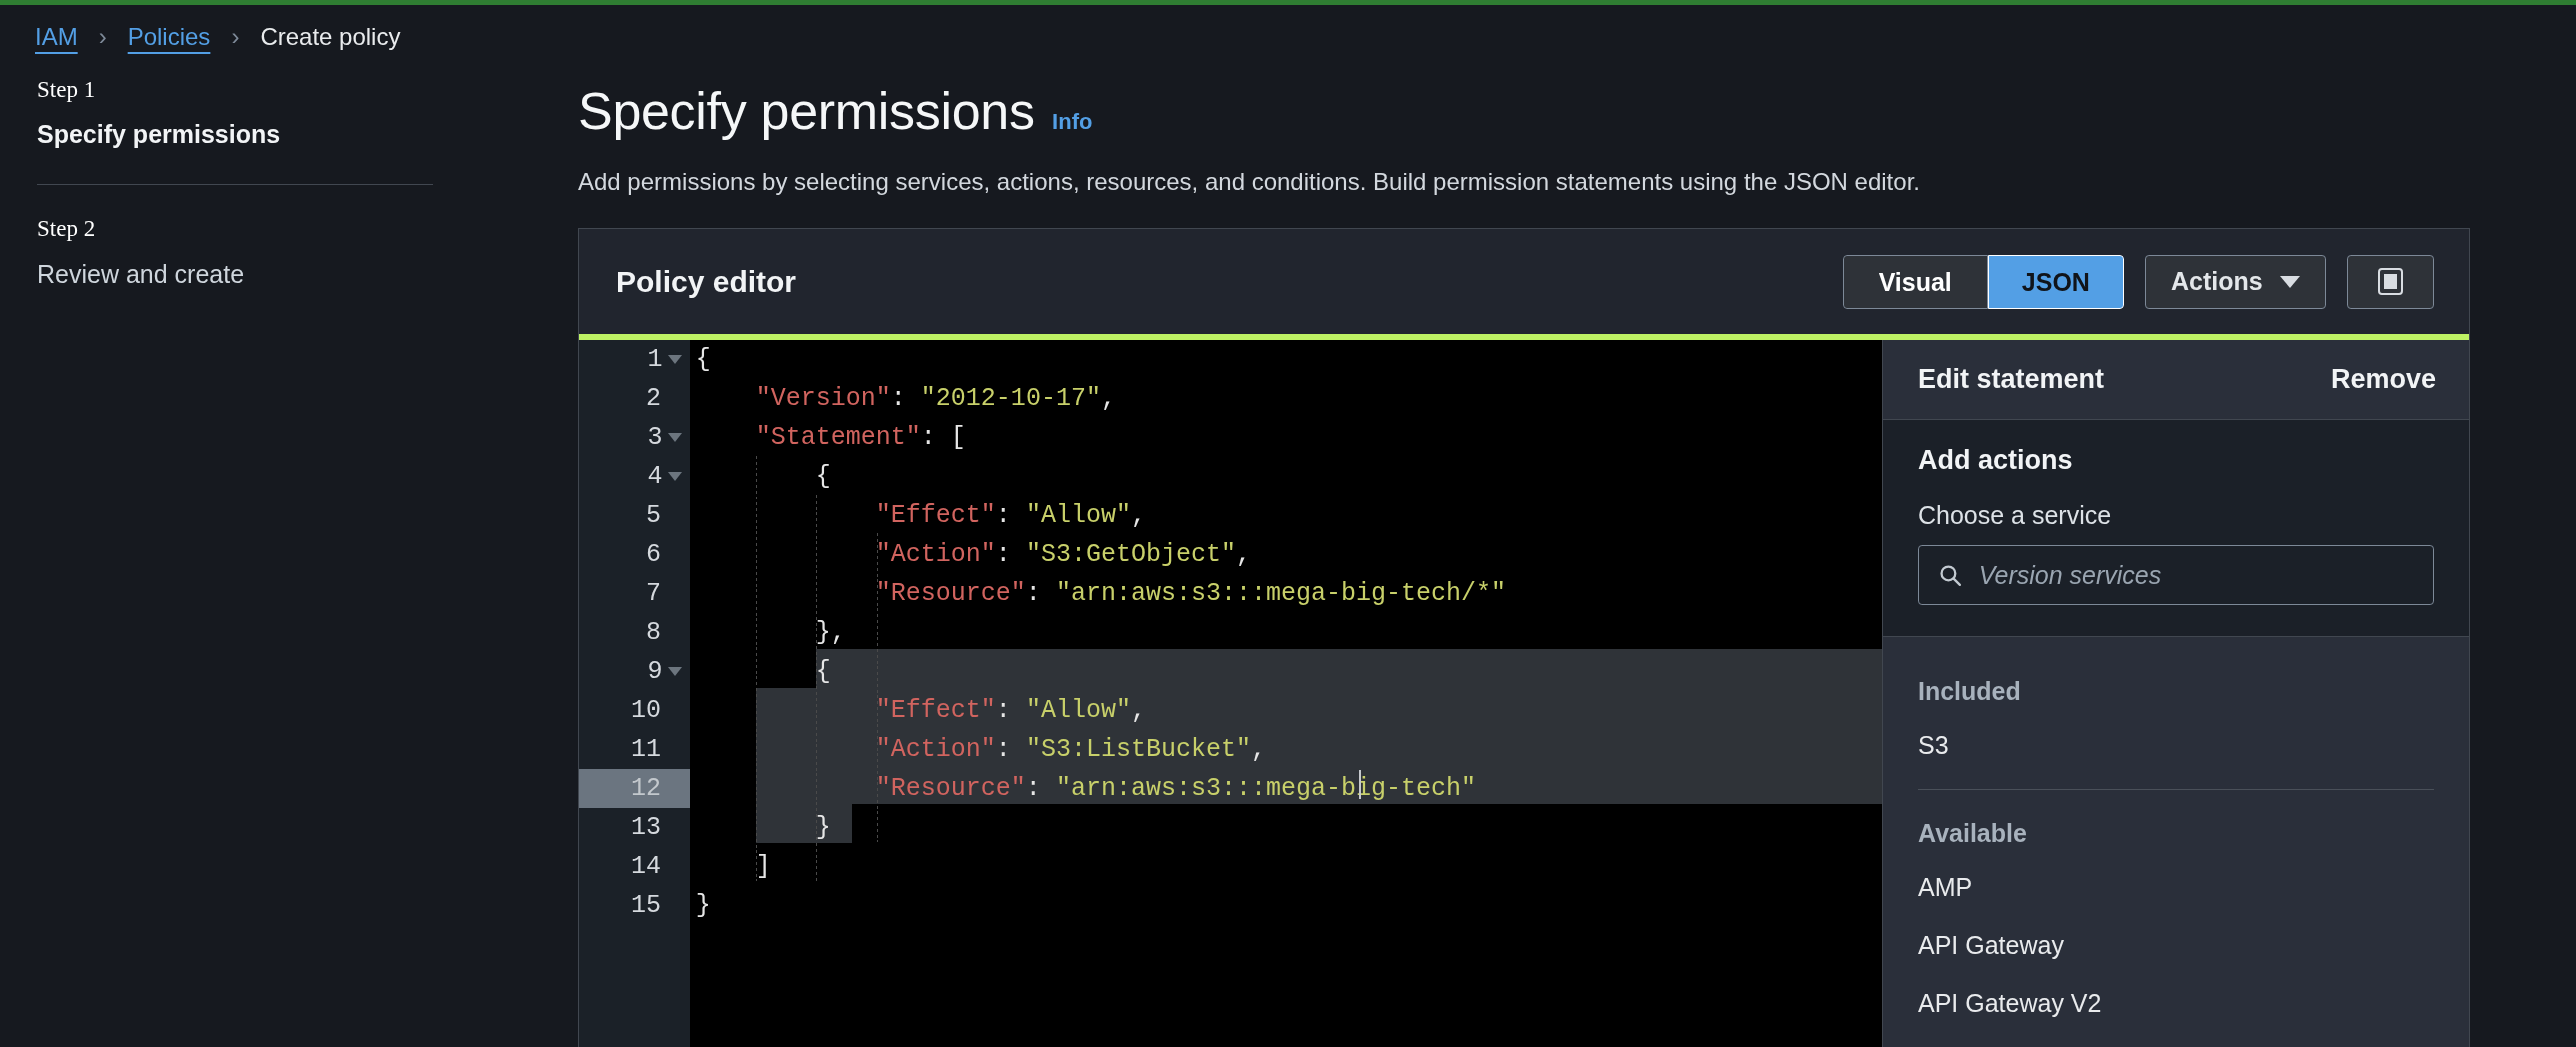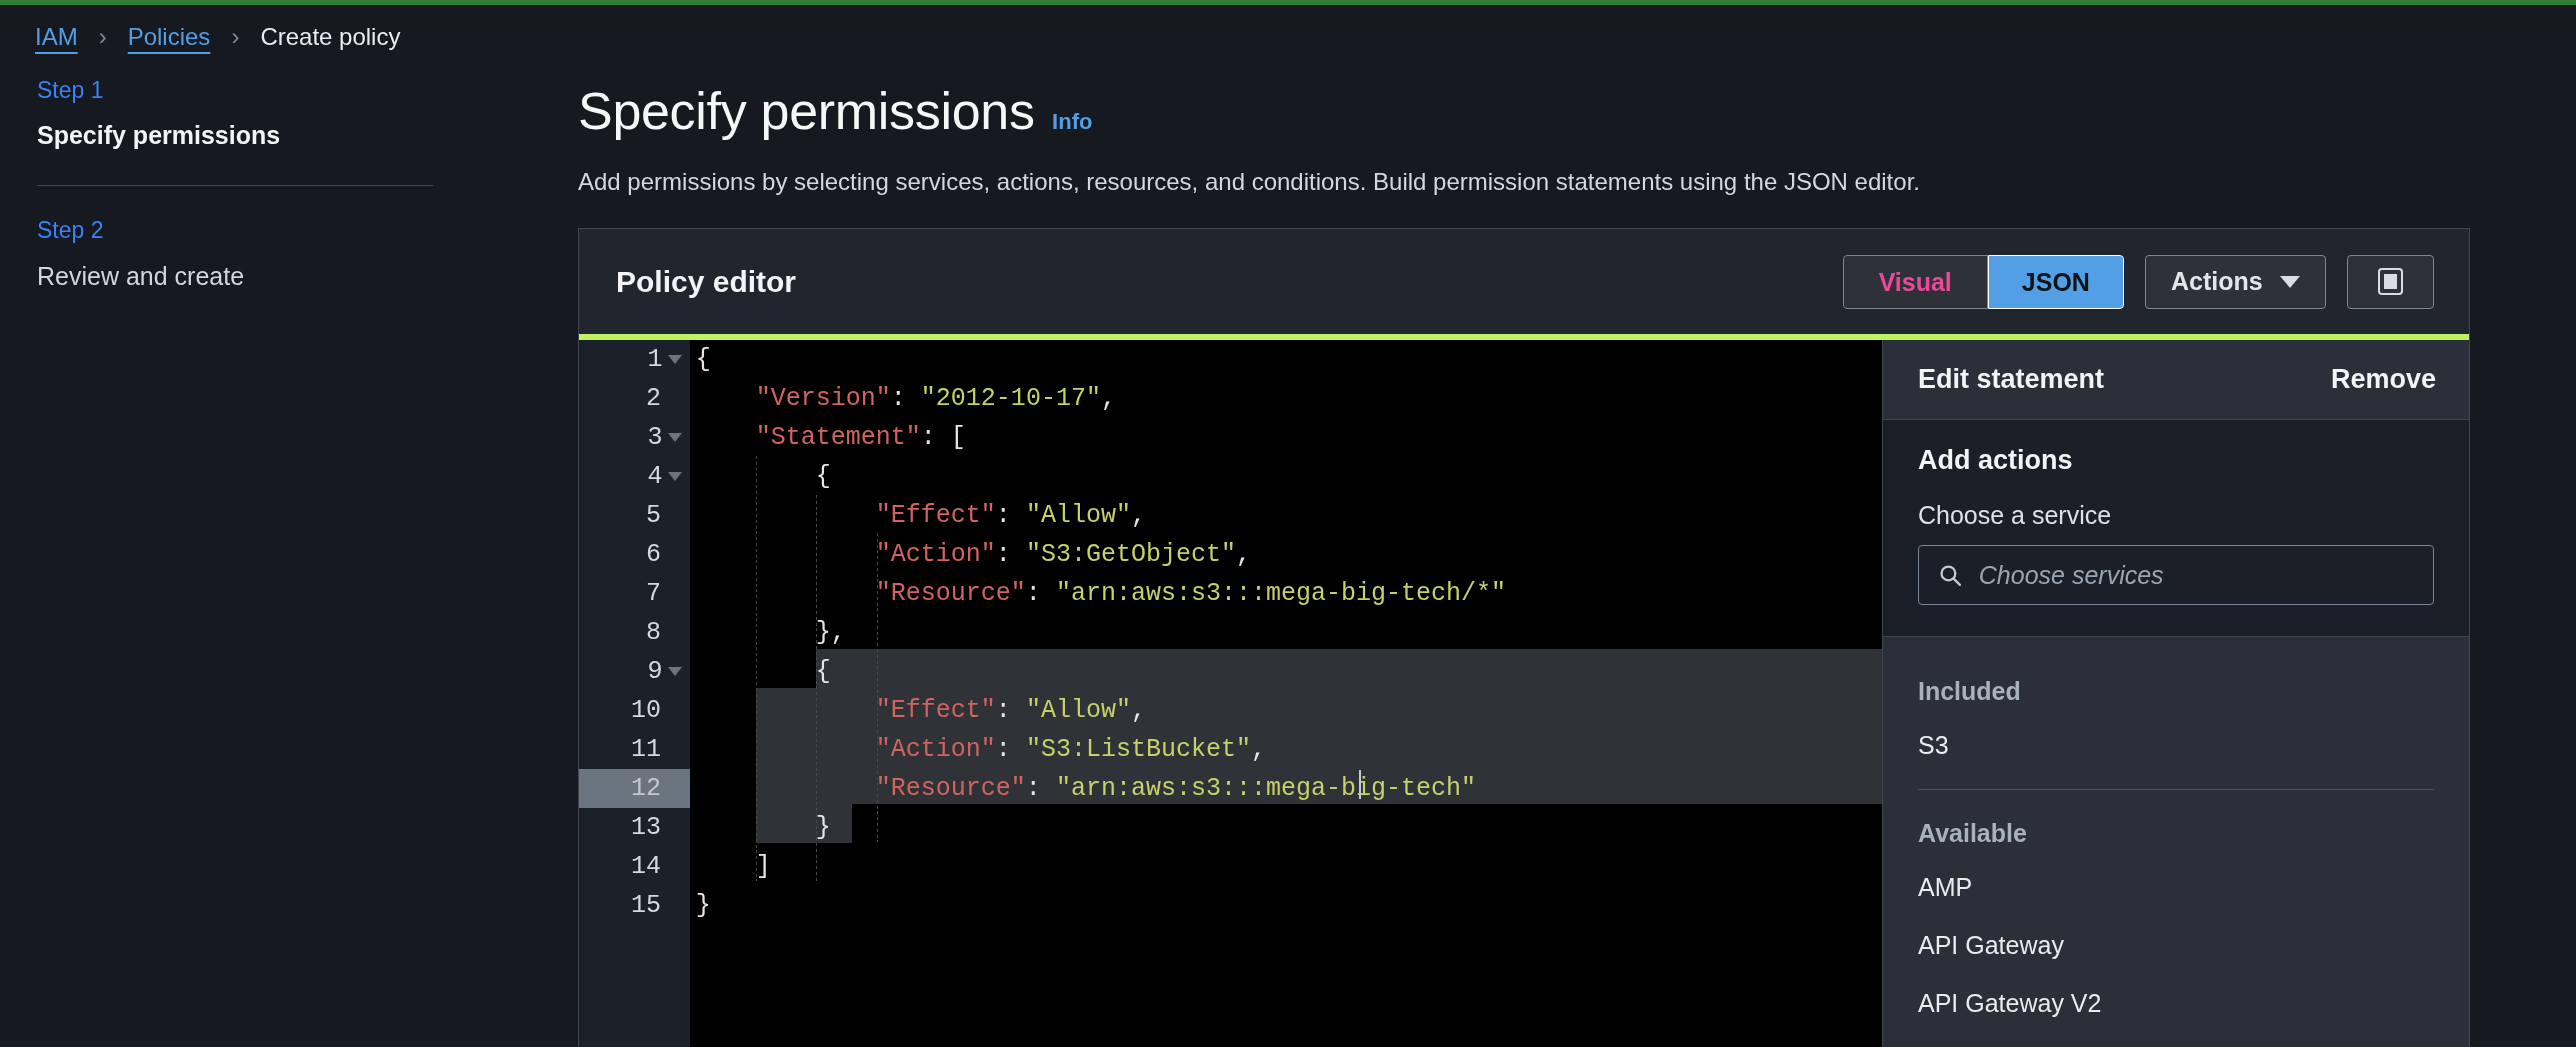--- a/index.html
+++ b/index.html
@@ -56,23 +56,24 @@
   
   .sidebar {
     position: absolute;
     top: 56px; left: 0;
     width: 578px;
     height: 991px;
     background: #16191f;
     padding: 21px 37px 0 37px;
   }
   .step-num {
-    color: #3b82f6;
+    color: #ffffff;
     font-size: 23px;
     margin-bottom: 17.4px;
+    font-family: Liberation Serif, serif;
   }
   .step-title-active {
     color: #f2f4f6;
     font-size: 25px;
     font-weight: bold;
   }
   .step-title {
     color: #cfd6dd;
     font-size: 25px;
   }
@@ -149,21 +150,21 @@
   }
 
   .segmented {
     display: flex;
     border-radius: 3.9px;
     overflow: hidden;
   }
   .seg-btn {
     background: #2e3238;
     border: 1px solid #7d8998;
-    color: #ec4899;
+    color: #ffffff;
     font-size: 25px;
     font-weight: bold;
     padding: 0 35px;
     height: 54px;
     line-height: 52px;
     cursor: pointer;
     border-radius: 3.9px 0 0 3.9px;
   }
   .seg-btn.active {
     background: #539fe5;
@@ -563,21 +564,21 @@
         </div>
 
         <div class="add-actions-section">
           <div class="add-actions-title">Add actions</div>
           <div class="choose-service-label">Choose a service</div>
           <div class="filter-box">
             <svg class="search-glyph" viewBox="0 0 24 24" fill="none" stroke="#c3cad1" stroke-width="2.2">
               <circle cx="10" cy="10" r="6.6"></circle>
               <line x1="15" y1="15" x2="21" y2="21" stroke-linecap="round"></line>
             </svg>
-            <span class="filter-placeholder">Choose services</span>
+            <span class="filter-placeholder">Version services</span>
           </div>
         </div>
 
         <div class="services-section">
           <div class="svc-group-label">Included</div>
           <div class="svc-item">S3</div>
           <div class="svc-divider"></div>
           <div class="svc-group-label">Available</div>
           <div class="svc-item">AMP</div>
           <div class="svc-item">API Gateway</div>

